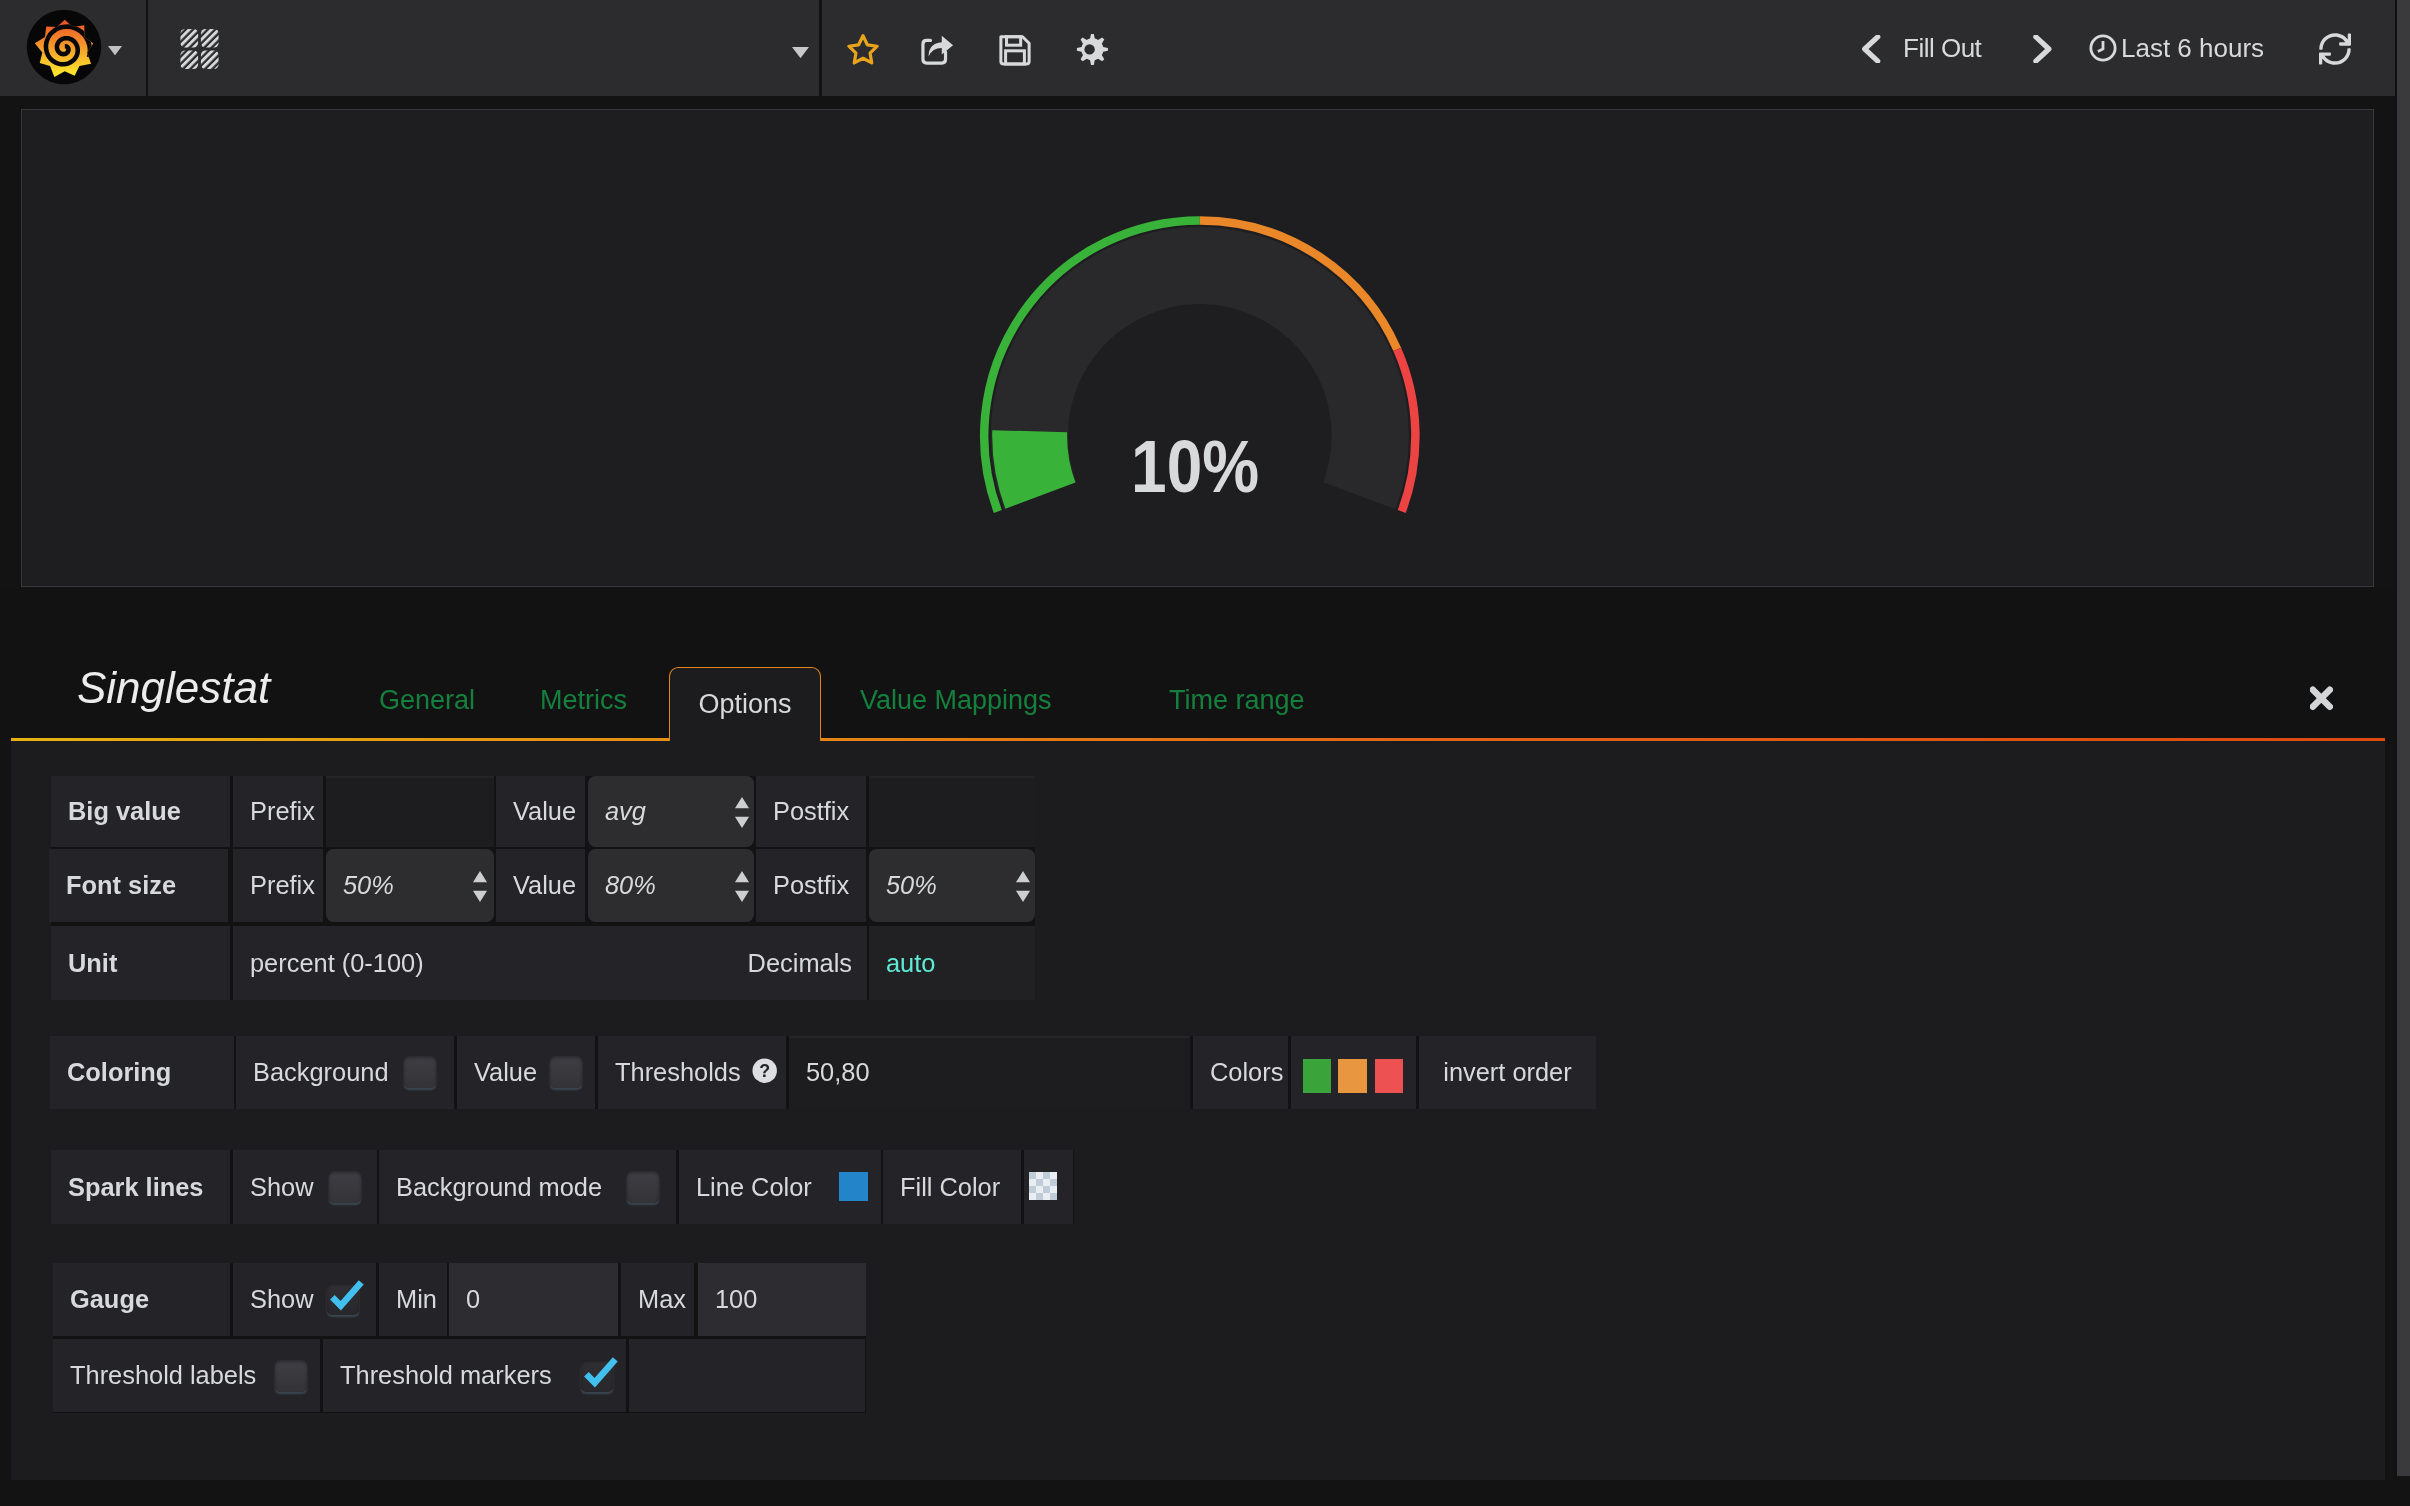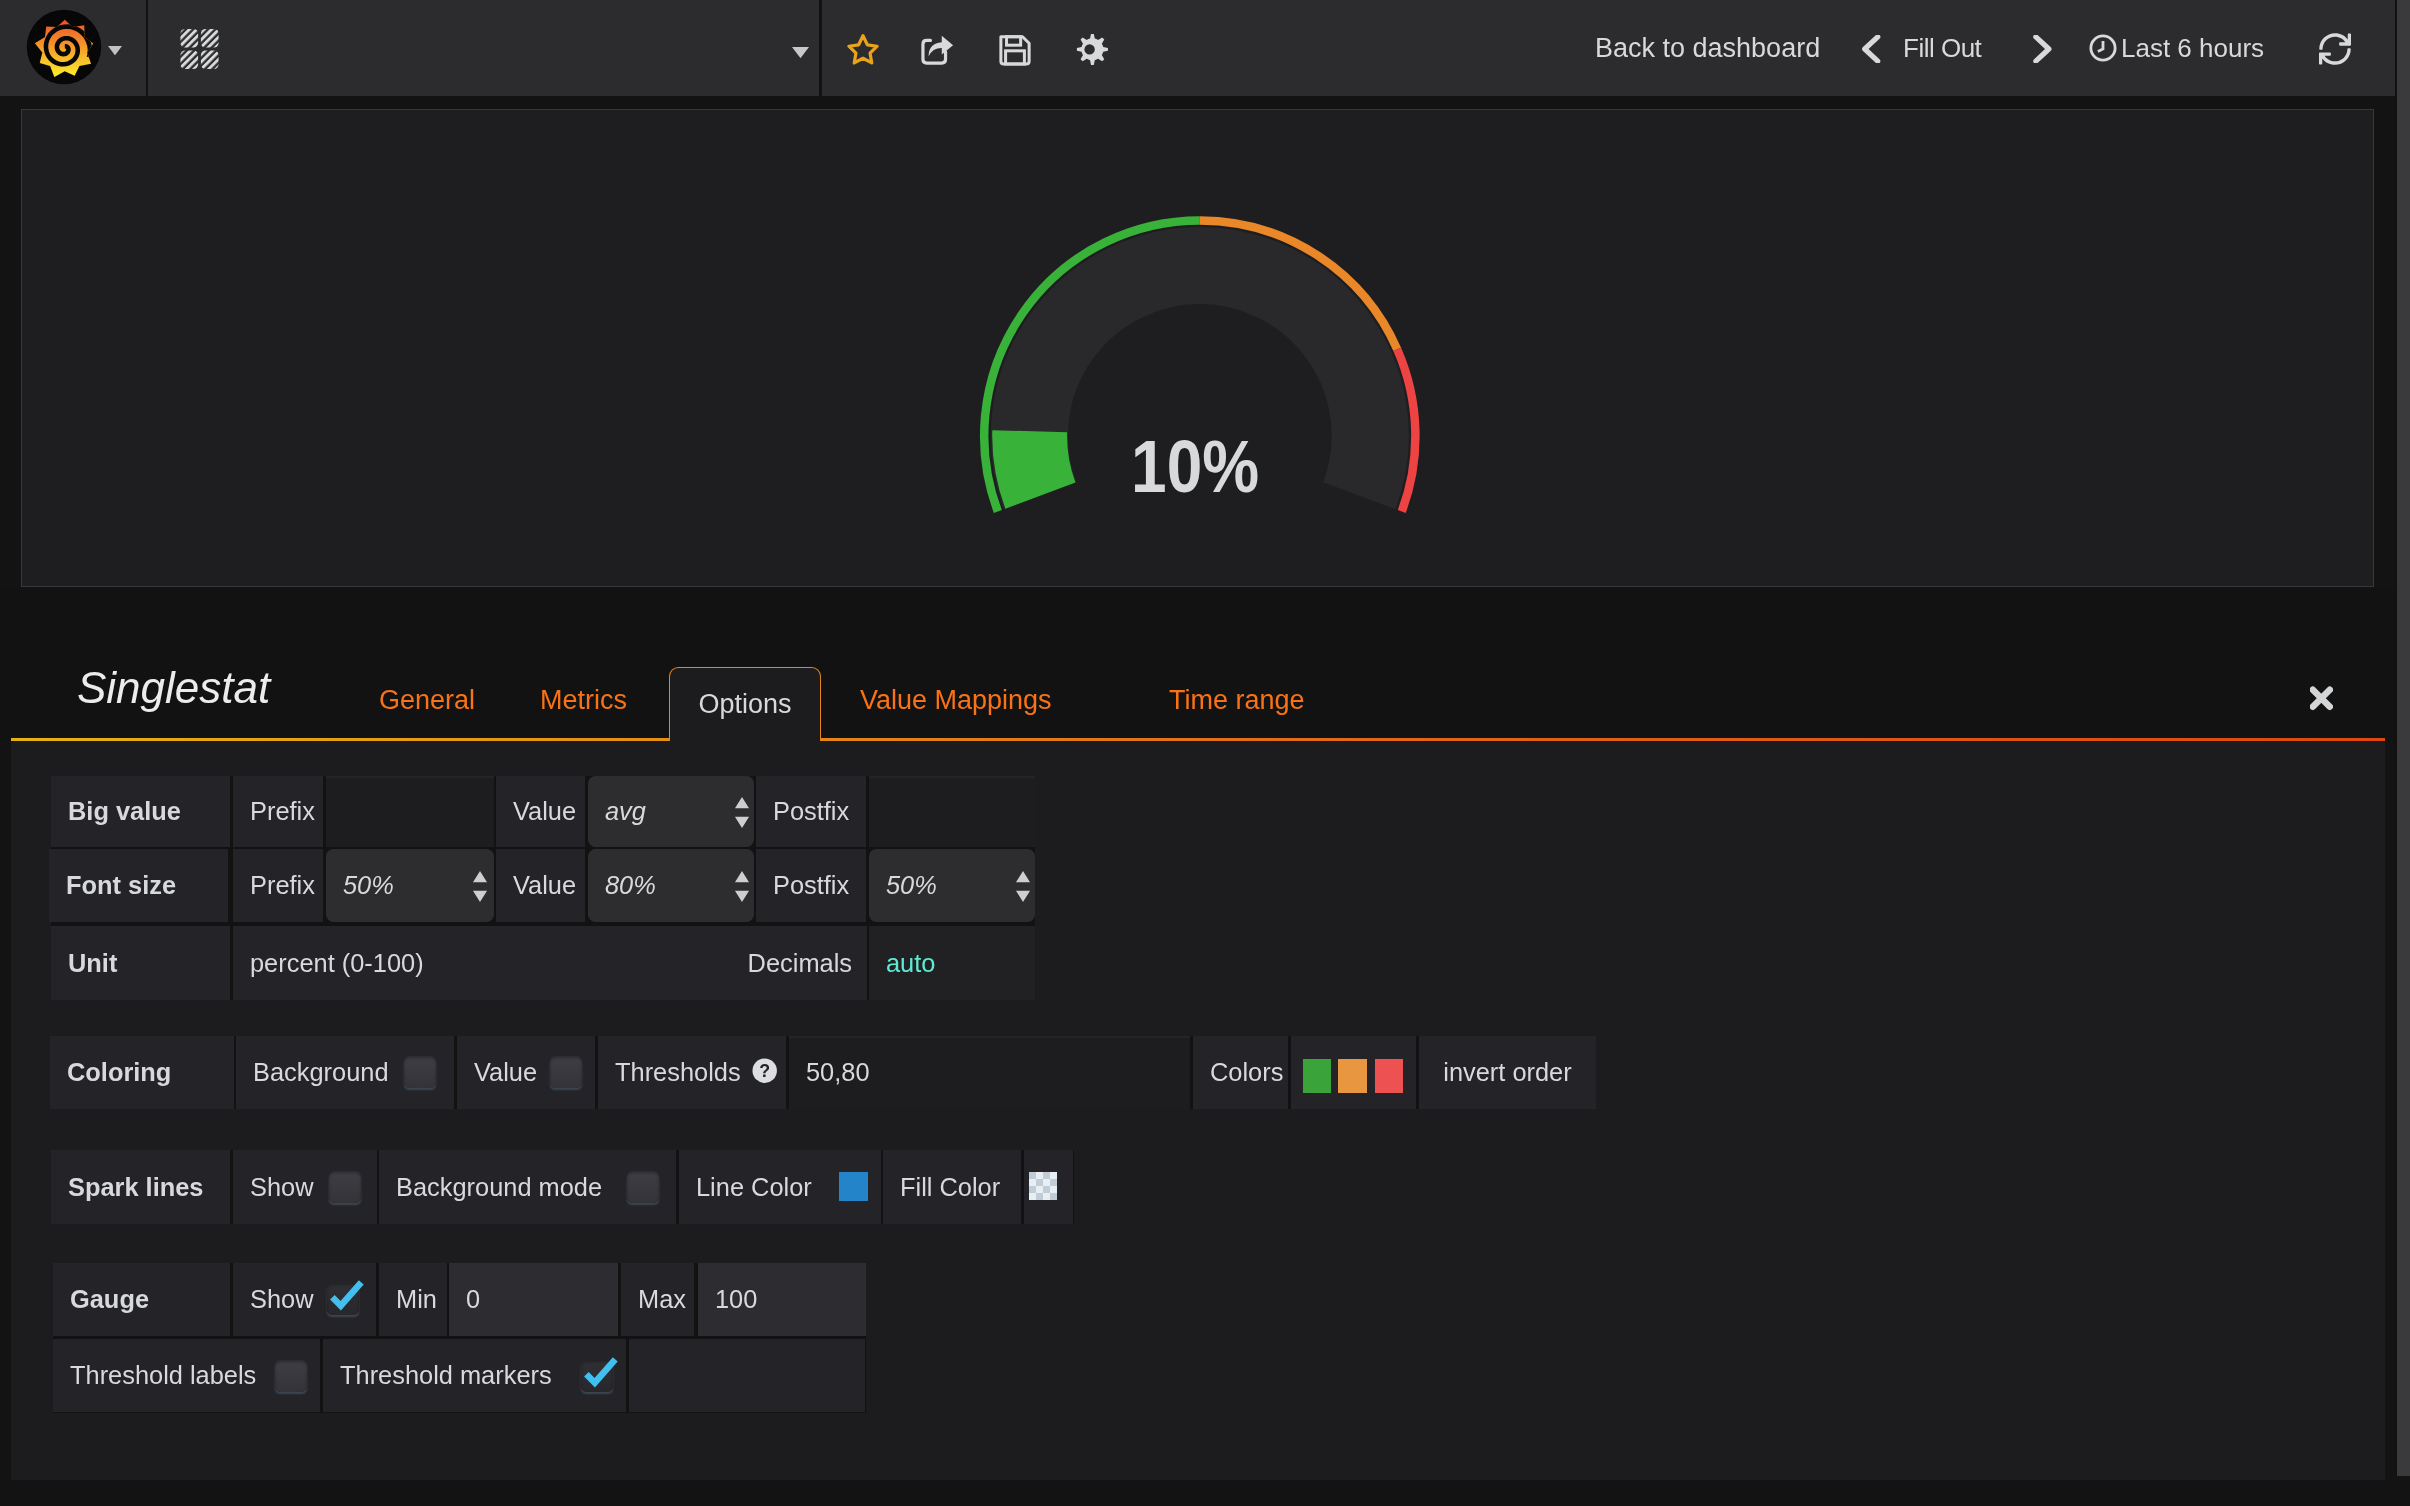--- a/index.html
+++ b/index.html
@@ -16,21 +16,21 @@
 
 #navsep2 { position:absolute; left:819px; top:0; width:2.8px; height:96px; background:#121214; }
 .navicon { position:absolute; top:0; height:96px; }
 .nrt { position:absolute; top:0; height:96px; line-height:96px; font-size:27px; font-weight:500; color:#d8d9da; }
 
 #panel { position:absolute; left:21px; top:109px; width:2353px; height:478px; background:#1e1e20; border:1.9px solid #38383b; }
 #ptitle { position:absolute; left:0; top:37px; width:100%; text-align:center; font-size:25.4px; font-weight:bold; color:#dcdcdd; }
 
 #edhead { position:absolute; left:0; top:588px; width:2397px; height:153px; background:#121213; }
 #edtitle { position:absolute; left:77px; top:666px; line-height:1; font-size:44px; font-style:italic; color:#ececec; }
-.tab { position:absolute; top:588px; height:153px; line-height:224px; font-size:27px; color:#f97316; }
+.tab { position:absolute; top:588px; height:153px; line-height:224px; font-size:27px; color:#15803d; }
 #tabactive { position:absolute; left:669px; top:667px; width:152px; height:76px; background:#1c1c1e;
   border:1.9px solid #e1861d; border-bottom:none; border-radius:9.4px 9.4px 0 0; text-align:center; line-height:72px; font-size:27px; }
 #edline { position:absolute; left:11.3px; top:738px; width:2374px; height:2.8px; background:linear-gradient(90deg,#e7b210 0%,#e2641a 60%,#dd4910 100%); }
 #edclose { position:absolute; left:2310px; top:686px; }
 
 #edbody { position:absolute; left:11.3px; top:741px; width:2374px; height:739px; background:#1c1c1e; }
 .cell { position:absolute; background:#242428; font-size:25.4px; color:#d8d9da; white-space:nowrap; }
 .cell.bold { font-weight:bold; }
 .cell .pad { padding-left:17px; }
 .inpdark { background:#1d1d1f; box-shadow:inset 0 1.9px 0 rgba(255,255,255,0.03); }
@@ -100,21 +100,20 @@
       <path d="M2 39 L25 39 L32 46 L32 65 Q32 68 29 68 L5 68 Q2 68 2 65 Z" stroke-linejoin="round"></path>
       <rect x="8" y="39" width="15" height="9"></rect>
       <rect x="7" y="54" width="20" height="14"></rect>
     </g>
   </svg>
 
   <svg class="navicon" style="left:1074px;" width="34" height="96" viewBox="0 0 36 102">
     <path fill="#d8d9da" d="M18 36 l3 0 1 5 a12 12 0 0 1 3.5 1.5 l4.4-2.6 2.2 2.2 -2.6 4.4 a12 12 0 0 1 1.5 3.5 l5 1 0 3 -5 1 a12 12 0 0 1 -1.5 3.5 l2.6 4.4 -2.2 2.2 -4.4-2.6 a12 12 0 0 1 -3.5 1.5 l-1 5 -3 0 -1-5 a12 12 0 0 1 -3.5-1.5 l-4.4 2.6 -2.2-2.2 2.6-4.4 a12 12 0 0 1 -1.5-3.5 l-5-1 0-3 5-1 a12 12 0 0 1 1.5-3.5 l-2.6-4.4 2.2-2.2 4.4 2.6 a12 12 0 0 1 3.5-1.5 Z"></path>
     <circle cx="16.5" cy="52.5" r="5.5" fill="#2c2c2f"></circle>
   </svg>
-  <div class="nrt" style="left:1595px;">Back to dashboard</div>
   <svg class="abs" style="left:1859px;top:35px;" width="22.6" height="28" viewBox="0 0 24 30">
       <path d="M20 2 L6 15 L20 28" stroke="#d8d9da" stroke-width="5.5" fill="none" stroke-linecap="round" stroke-linejoin="round"></path>
     </svg>
   <div class="nrt" style="left:1903px; font-size:26px; letter-spacing:-0.5px;">Fill Out</div>
   <svg class="abs" style="left:2032px;top:35px;" width="22.6" height="28" viewBox="0 0 24 30">
       <path d="M4 2 L18 15 L4 28" stroke="#d8d9da" stroke-width="5.5" fill="none" stroke-linecap="round" stroke-linejoin="round"></path>
     </svg>
   <svg class="abs" style="left:2089px;top:34px;" width="28" height="28" viewBox="0 0 30 30">
     <circle cx="15" cy="15" r="13" fill="none" stroke="#d8d9da" stroke-width="3"></circle>
     <path d="M15 7.5 L15 16 L9.5 18.8" stroke="#d8d9da" stroke-width="3" fill="none"></path>

